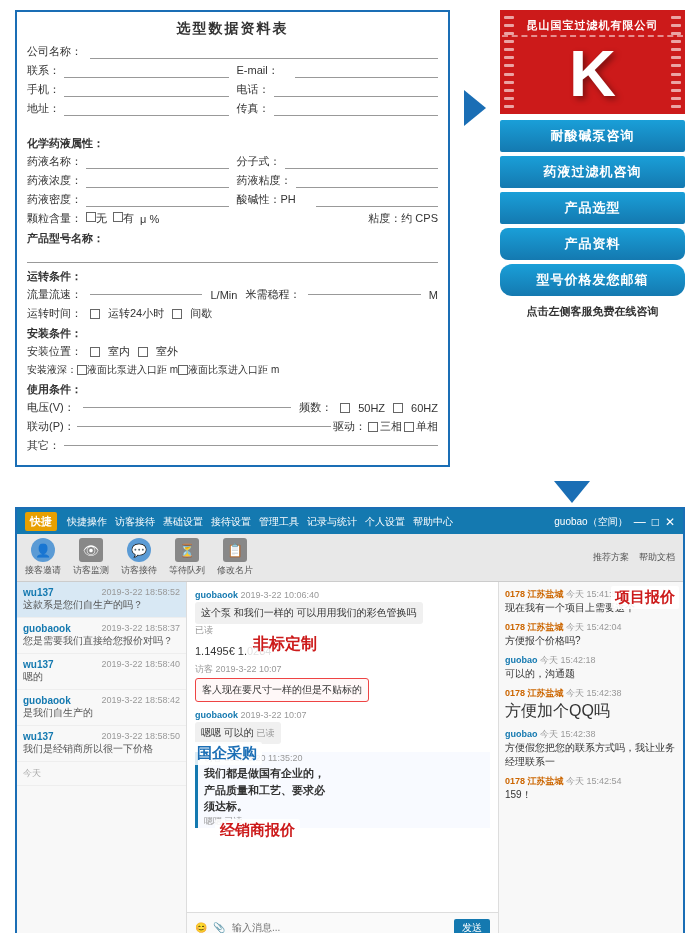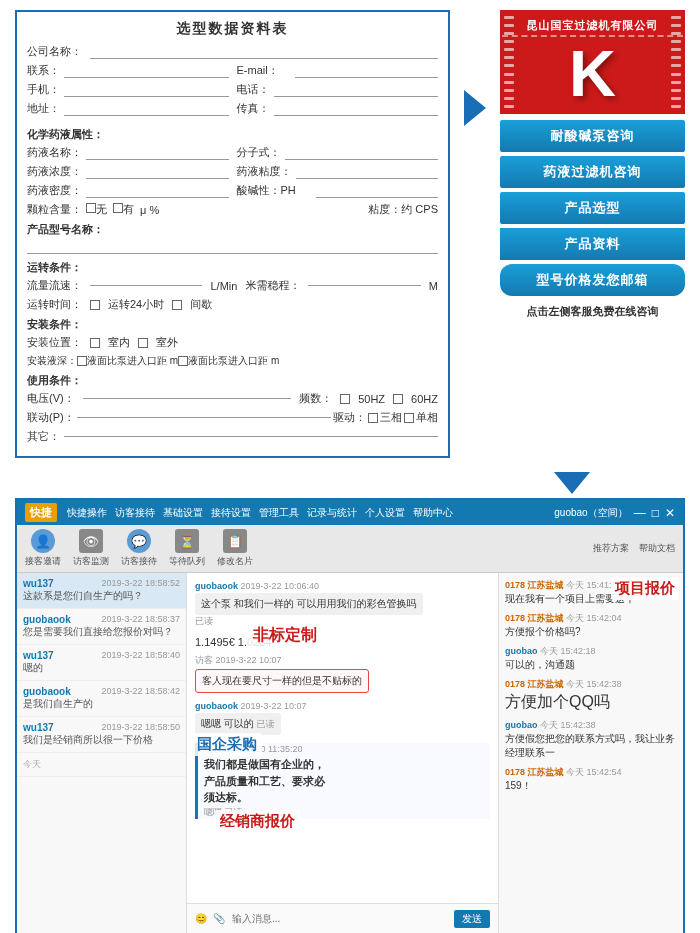--- a/index.html
+++ b/index.html
@@ -40,21 +40,21 @@
       <div style="display:flex;flex:1;gap:4px;">
         <span>手机：</span>
         <div style="flex:1;border-bottom:1px solid #999;"></div>
       </div>
       <div style="display:flex;flex:1;gap:4px;">
         <span>电话：</span>
         <div style="flex:1;border-bottom:1px solid #999;"></div>
       </div>
     </div>
 
-    <div style="display:flex;margin-bottom:11px;gap:8px;">
+    <div style="display:flex;margin-bottom:20px;gap:8px;">
       <div style="display:flex;flex:1;gap:4px;">
         <span>地址：</span>
         <div style="flex:1;border-bottom:1px solid #999;"></div>
       </div>
       <div style="display:flex;flex:1;gap:4px;">
         <span>传真：</span>
         <div style="flex:1;border-bottom:1px solid #999;"></div>
       </div>
     </div>
 
@@ -212,21 +212,21 @@
     <div style="width:100%;display:flex;flex-direction:column;gap:4px;margin-top:6px;">
       <div style="background:linear-gradient(180deg,#1a9fd8,#1479b0);color:#fff;text-align:center;padding:7px 4px;font-size:13px;font-weight:bold;cursor:pointer;border-radius:2px;letter-spacing:1px;">
         <span>耐酸碱泵咨询</span>
       </div>
       <div style="background:linear-gradient(180deg,#1a9fd8,#1479b0);color:#fff;text-align:center;padding:7px 4px;font-size:13px;font-weight:bold;cursor:pointer;border-radius:2px;letter-spacing:1px;">
         <span>药液过滤机咨询</span>
       </div>
       <div style="background:linear-gradient(180deg,#1a9fd8,#1479b0);color:#fff;text-align:center;padding:7px 4px;font-size:13px;font-weight:bold;cursor:pointer;border-radius:2px;letter-spacing:1px;">
         <span>产品选型</span>
       </div>
-      <div style="background:linear-gradient(180deg,#1a9fd8,#1479b0);color:#fff;text-align:center;padding:7px 12px;font-size:13px;font-weight:bold;cursor:pointer;border-radius:0;letter-spacing:1px;">
+      <div style="background:linear-gradient(180deg,#1a9fd8,#1479b0);color:#fff;text-align:center;padding:7px 12px;font-size:13px;font-weight:bold;cursor:pointer;border-radius:8px;letter-spacing:1px;">
         <span>产品资料</span>
       </div>
       <div style="background:linear-gradient(180deg,#1a9fd8,#1479b0);color:#fff;text-align:center;padding:7px 4px;font-size:13px;font-weight:bold;cursor:pointer;border-radius:12px;letter-spacing:1px;">
         <span>型号价格发您邮箱</span>
       </div>
     </div>
 
     <div style="text-align:center;font-size:11px;color:#333;margin-top:8px;font-weight:bold;">点击左侧客服免费在线咨询</div>
   </div>
 </div>

